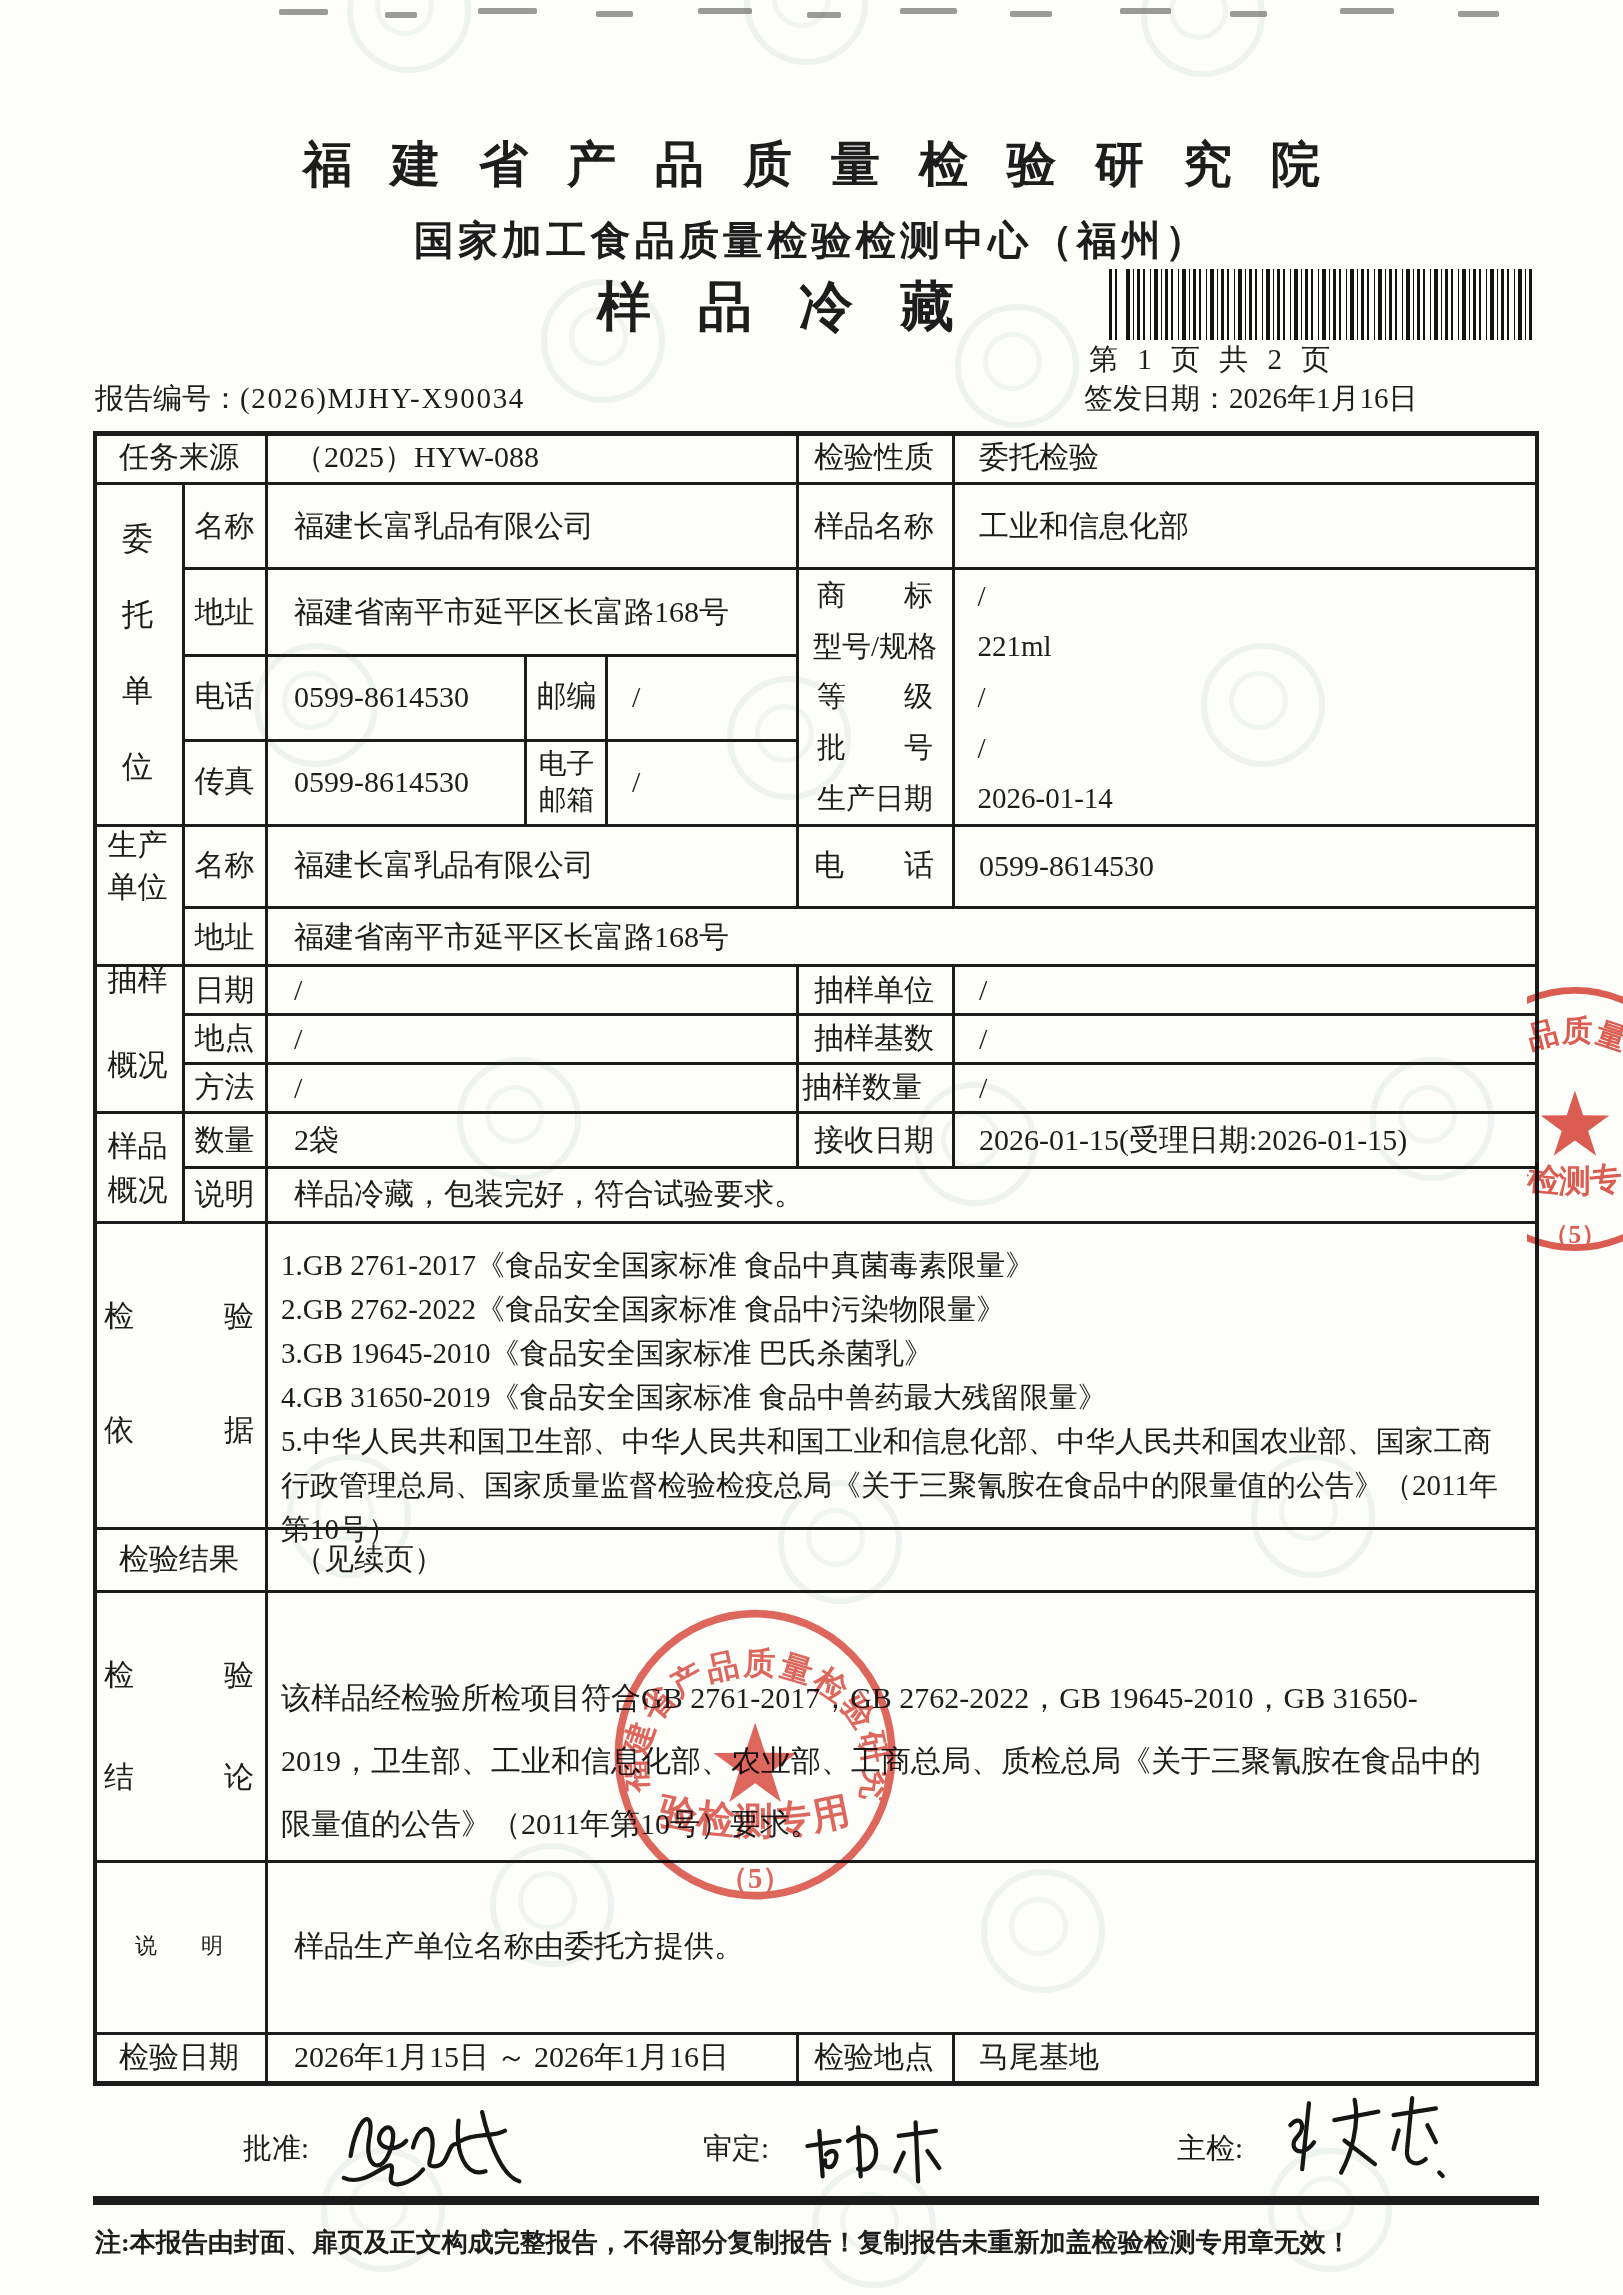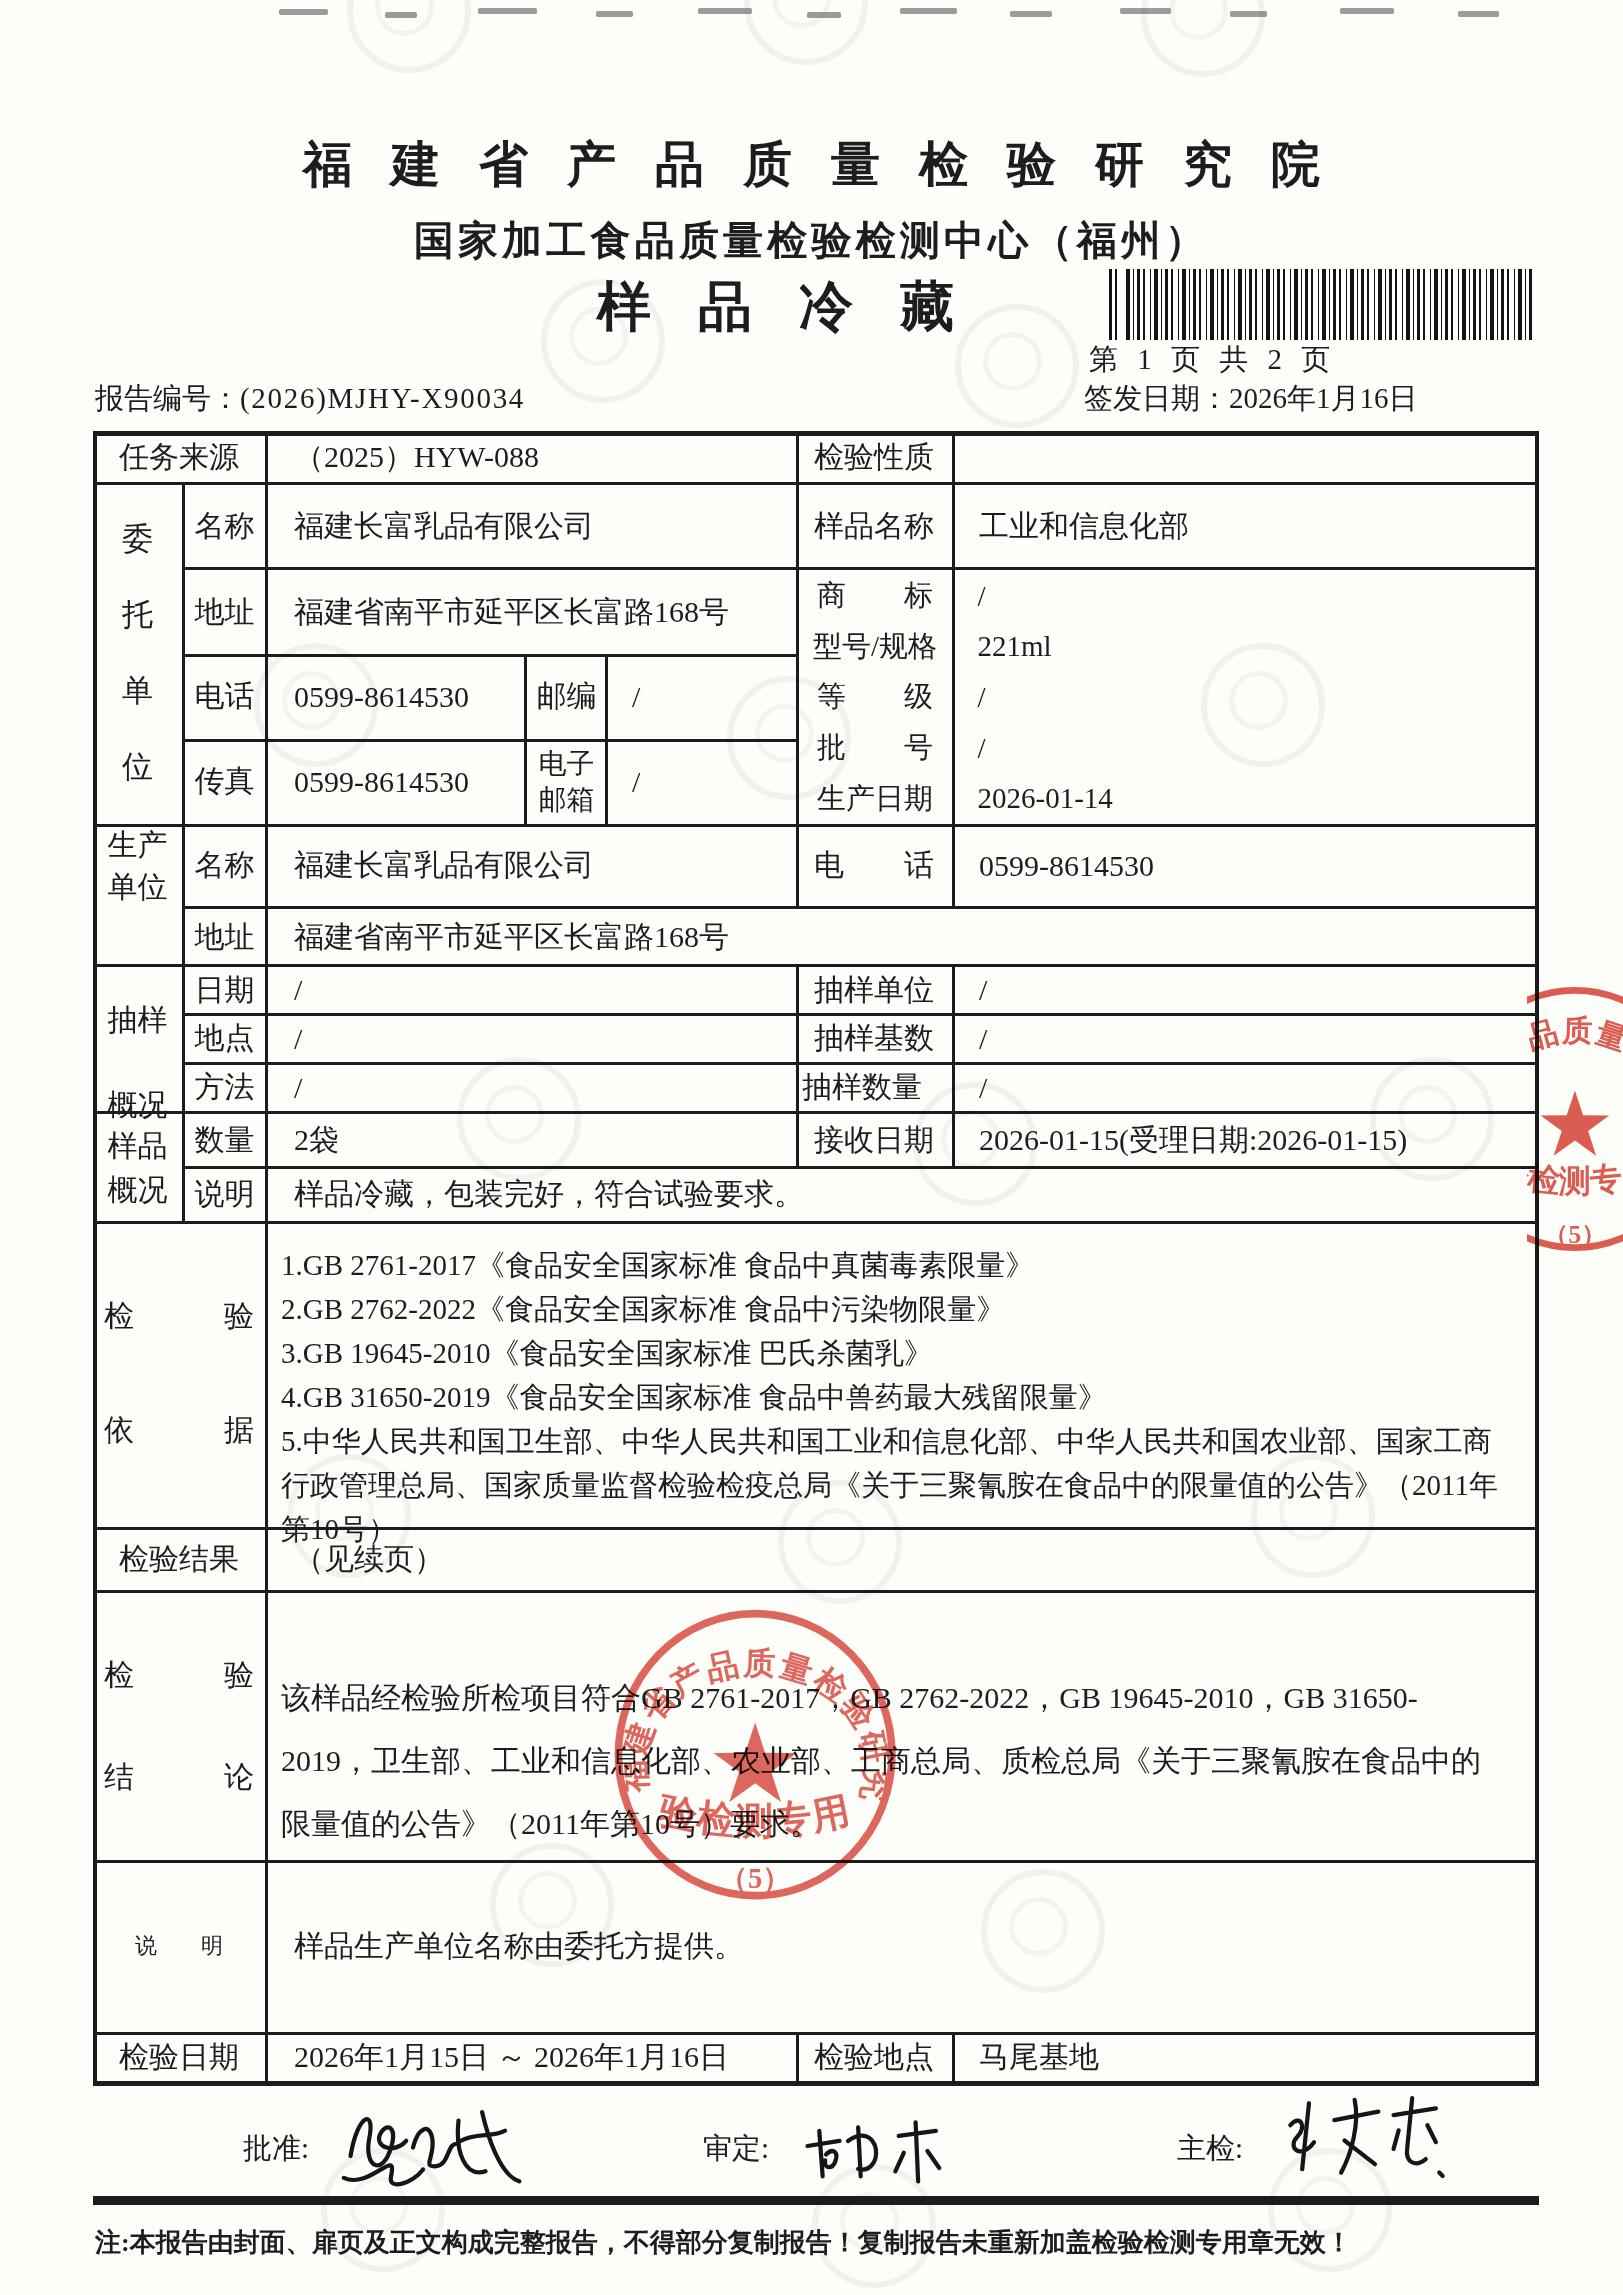--- a/index.html
+++ b/index.html
@@ -119,20 +119,21 @@
     <div class="vline" style="left:796px;top:964px;width:3.4px;height:204px;"></div>
     <div class="vline" style="left:796px;top:2032px;width:3.4px;height:52px;"></div>
     <div class="vline" style="left:952px;top:431px;width:2.5px;height:477px;"></div>
     <div class="vline" style="left:952px;top:964px;width:2.5px;height:204px;"></div>
     <div class="vline" style="left:952px;top:2032px;width:2.5px;height:52px;"></div>
   </div>
 
   <div class="cell center" style="left:93px;top:431px;width:172px;height:52px;">任务来源</div>
   <div class="cell padL" style="left:279px;top:431px;width:507px;height:52px;">（2025）HYW-088</div>
   <div class="cell center" style="left:796px;top:431px;width:156px;height:52px;">检验性质</div>
+  <div class="cell padL" style="left:964px;top:431px;width:558px;height:52px;">委托检验</div>
 
   <div class="vgroup" style="left:93px;top:484px;width:89px;height:338px;">
     <span>委</span>
     <span>托</span>
     <span>单</span>
     <span>位</span>
   </div>
   <div class="cell center" style="left:184px;top:484px;width:81px;height:84px;">名称</div>
   <div class="cell padL" style="left:279px;top:484px;width:507px;height:84px;">福建长富乳品有限公司</div>
   <div class="cell center" style="left:796px;top:484px;width:156px;height:84px;">样品名称</div>
@@ -171,21 +172,21 @@
     <span>生产</span>
     <span>单位</span>
   </div>
   <div class="cell center" style="left:184px;top:824px;width:81px;height:83px;">名称</div>
   <div class="cell padL" style="left:279px;top:824px;width:507px;height:83px;">福建长富乳品有限公司</div>
   <div class="cell center" style="left:796px;top:824px;width:156px;height:83px;">电　　话</div>
   <div class="cell padL" style="left:964px;top:824px;width:558px;height:83px;">0599-8614530</div>
   <div class="cell center" style="left:184px;top:910px;width:81px;height:54px;">地址</div>
   <div class="cell padL" style="left:279px;top:910px;width:1184px;height:54px;">福建省南平市延平区长富路168号</div>
 
-  <div class="label2line" style="left:93px;top:1004px;width:89px;height:116px;font-size:30px;line-height:44px;gap:41px;">
+  <div class="label2line" style="left:93px;top:964px;width:89px;height:116px;font-size:30px;line-height:44px;gap:41px;">
     <span>抽样</span>
     <span>概况</span>
   </div>
   <div class="cell center" style="left:184px;top:967px;width:81px;height:46px;">日期</div>
   <div class="cell padL" style="left:279px;top:967px;width:507px;height:46px;">/</div>
   <div class="cell center" style="left:796px;top:967px;width:156px;height:46px;">抽样单位</div>
   <div class="cell padL" style="left:964px;top:967px;width:558px;height:46px;">/</div>
   <div class="cell center" style="left:184px;top:1015px;width:81px;height:47px;">地点</div>
   <div class="cell padL" style="left:279px;top:1015px;width:507px;height:47px;">/</div>
   <div class="cell center" style="left:796px;top:1015px;width:156px;height:47px;">抽样基数</div>

